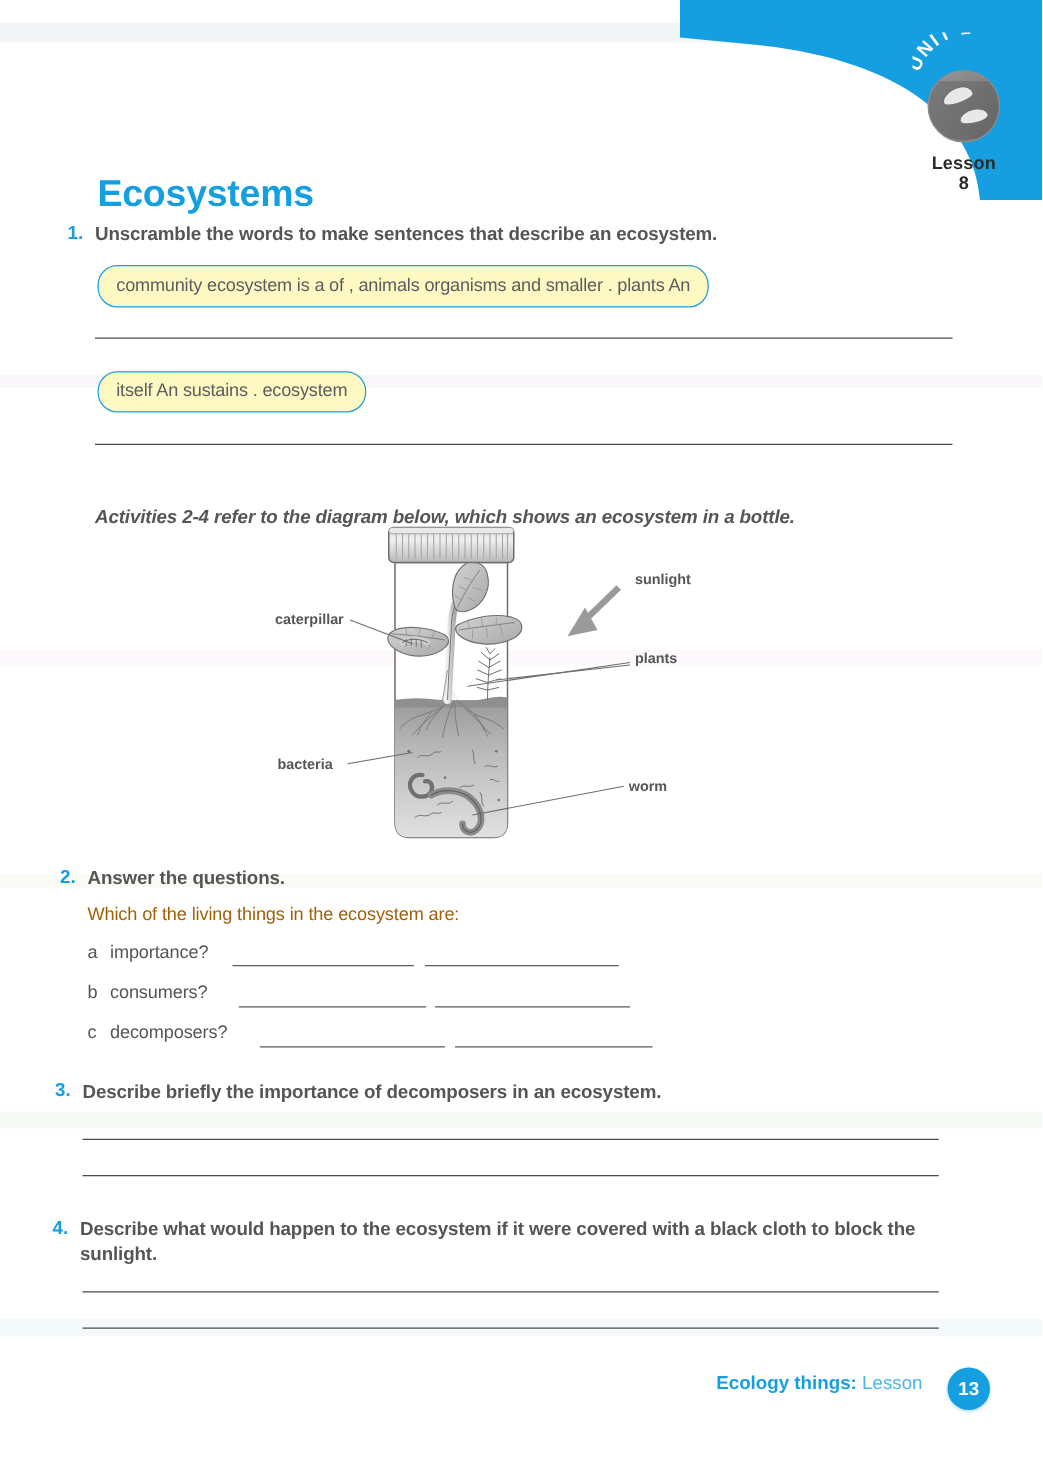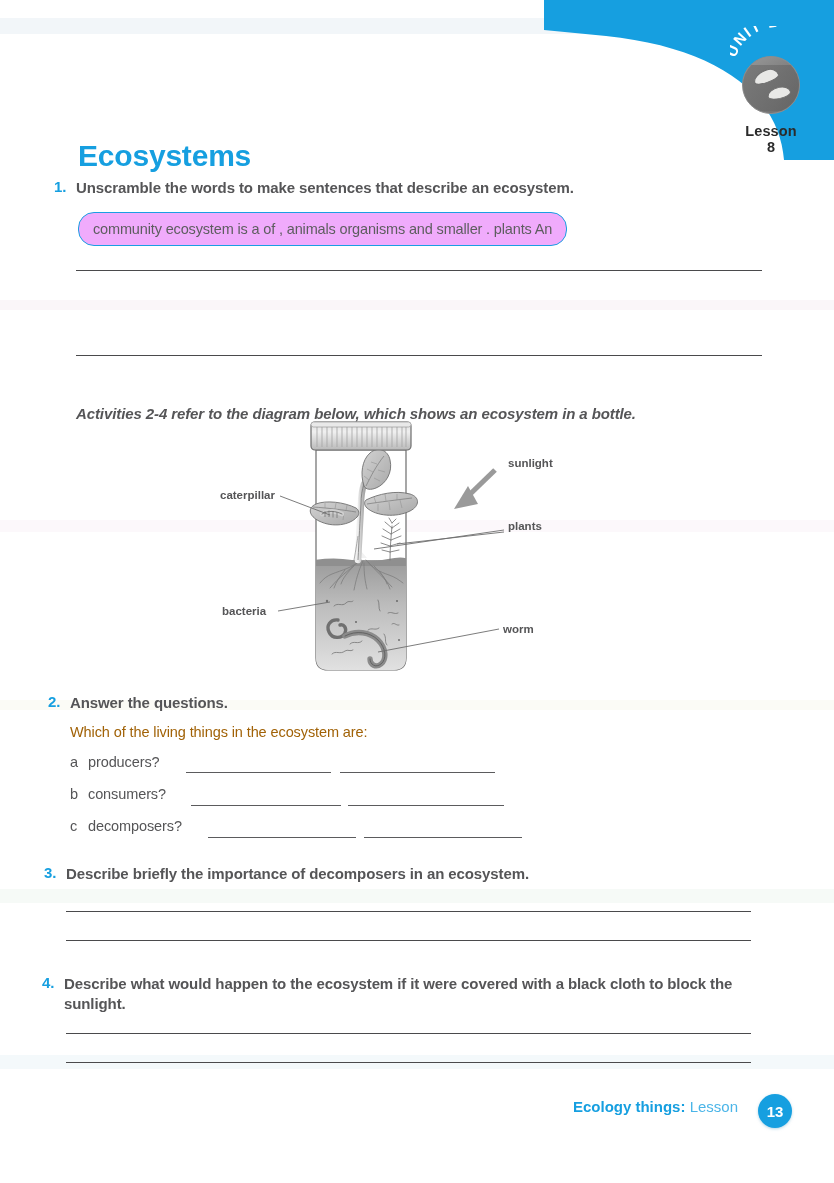--- a/index.html
+++ b/index.html
@@ -134,21 +134,21 @@
   .pill {
     position: absolute;
     border: 1.6px solid #1b9fe2;
     border-radius: 16px;
     color: #5d5d5f;
     font-size: 14.5px;
     line-height: 1;
     display: flex;
     align-items: center;
     padding: 0 14px;
-    background: #f0abfc;
+    background: #fef9c3;
     white-space: nowrap;
     letter-spacing: -0.15px;
   }
 
   
   .rule {
     position: absolute;
     height: 1px;
     background: #4a4a4c;
   }
@@ -249,20 +249,21 @@
   </div>
 
   <div class="page-title">Ecosystems</div>
 
   <div class="qnum" style="left:54px; top:178px;">1.</div>
   <div class="qtext" style="left:76px; top:178px; width:640px;">Unscramble the words to make sentences that describe an ecosystem.</div>
 
   <div class="pill" style="left:78px; top:212px; height:32px;">community ecosystem is a of , animals organisms and smaller . plants An</div>
   <div class="rule" style="left:76px; top:270px; width:686px;"></div>
 
+  <div class="pill" style="left:78px; top:297px; height:31px;">itself An sustains . ecosystem</div>
   <div class="rule" style="left:76px; top:355px; width:686px;"></div>
 
   <div class="qtext" style="left:76px; top:404px; width:700px;font-style:italic;">Activities 2-4 refer to the diagram below, which shows an ecosystem in a bottle.</div>
 
   <div class="diagram">
     <svg width="420" height="280" viewBox="0 0 420 280">
       <defs>
         <linearGradient id="lidGrad" x1="0" y1="0" x2="0" y2="1">
           <stop offset="0%" stop-color="#dcdcdc"></stop>
           <stop offset="35%" stop-color="#f0f0f0"></stop>
@@ -439,21 +440,21 @@
       <text x="297" y="225" font-family="Liberation Sans, sans-serif" font-size="11.5" fill="#555557">worm</text>
     </svg>
   </div>
 
   <div class="qnum" style="left:48px; top:693px;">2.</div>
   <div class="qtext" style="left:70px; top:693px;">Answer the questions.</div>
 
   <div class="plain" style="left:70px; top:724px;">Which of the living things in the ecosystem are:</div>
 
   <div class="sub-letter" style="left:70px; top:754px;">a</div>
-  <div class="sub-text" style="left:88px; top:754px;">producers?</div>
+  <div class="sub-text" style="left:88px; top:754px;">importance?</div>
   <div class="rule thin" style="left:186px; top:772px; width:145px;"></div>
   <div class="rule thin" style="left:340px; top:772px; width:155px;"></div>
 
   <div class="sub-letter" style="left:70px; top:786px;">b</div>
   <div class="sub-text" style="left:88px; top:786px;">consumers?</div>
   <div class="rule thin" style="left:191px; top:805px; width:150px;"></div>
   <div class="rule thin" style="left:348px; top:805px; width:156px;"></div>
 
   <div class="sub-letter" style="left:70px; top:818px;">c</div>
   <div class="sub-text" style="left:88px; top:818px;">decomposers?</div>

